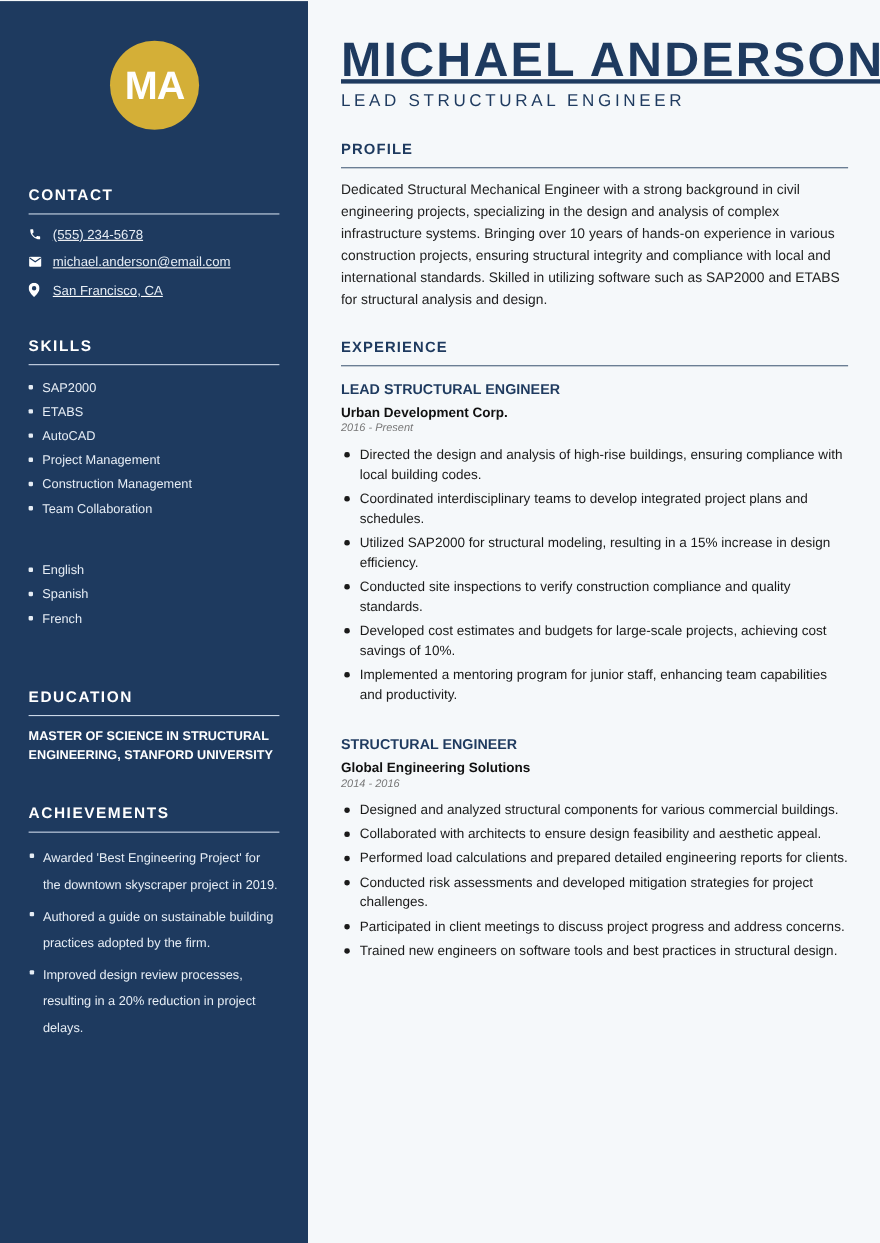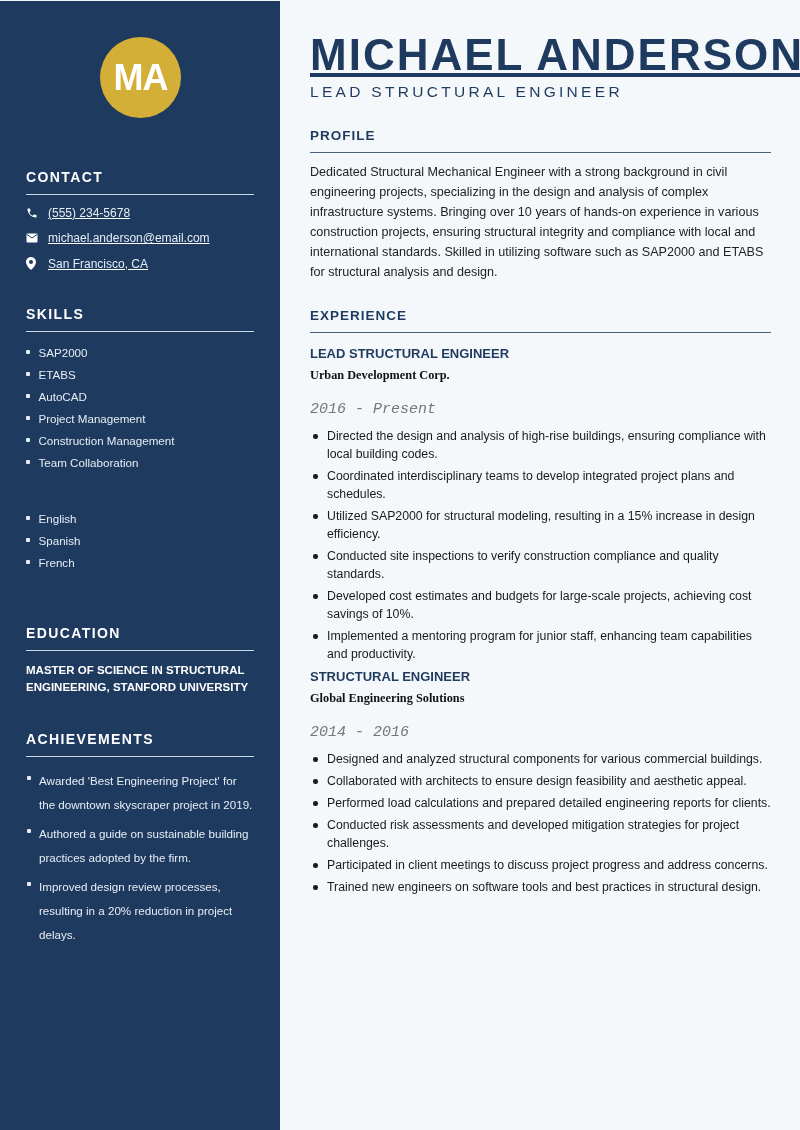--- a/index.html
+++ b/index.html
@@ -73,22 +73,22 @@
     .sec { position: absolute; left: 0; width: 461px; }
     .sec-title {
       font-size: 13.5px; font-weight: bold; color: #1e3a5f; letter-spacing: 1px;
       padding-bottom: 9px; border-bottom: 1.2px solid #4a607c;
     }
     .profile-text {
       margin-top: 9px; font-size: 12.6px; line-height: 20px; color: #222222;
     }
     .job { position: absolute; left: 0; width: 461px; }
     .job-role { font-size: 13px; font-weight: bold; color: #1e3a5f; }
-    .job-company { font-size: 12.3px; font-weight: bold; color: #111111; margin-top: 7px; font-family: Liberation Serif, serif; }
-    .job-dates { font-size: 15px; font-style: italic; color: #777777; margin-top: 18px; font-family: Liberation Mono, monospace; }
+    .job-company { font-size: 12.3px; font-weight: bold; color: #111111; margin-top: 7px; }
+    .job-dates { font-size: 10px; font-style: italic; color: #777777; margin-top: 2px; }
     .job-list { list-style: none; margin-top: 9px; }
     .job-list li {
       position: relative; padding-left: 17px; font-size: 12.3px; line-height: 18px;
       color: #1a1a1a; margin-bottom: 4px;
     }
     .job-list li::before {
       content: ""; position: absolute; left: 3px; top: 7px;
       width: 4.5px; height: 4.5px; border-radius: 50%; background: #1a1a1a;
     }
   </style>

